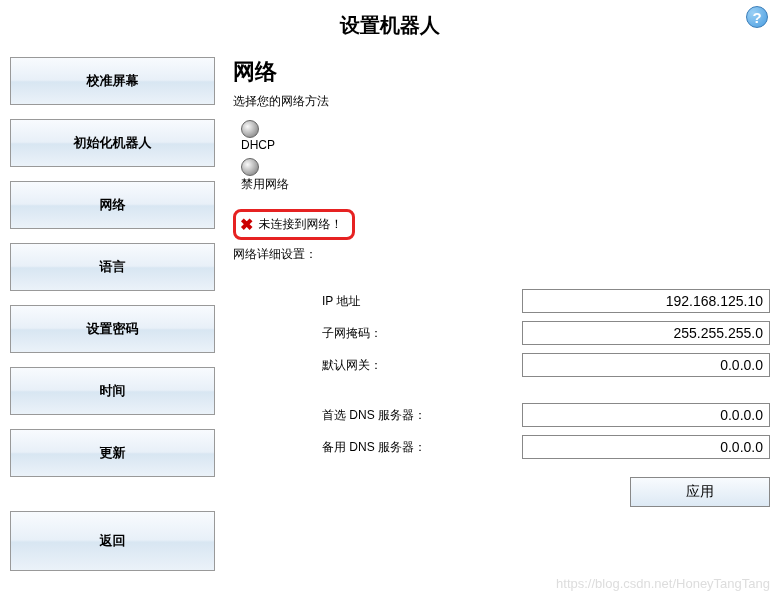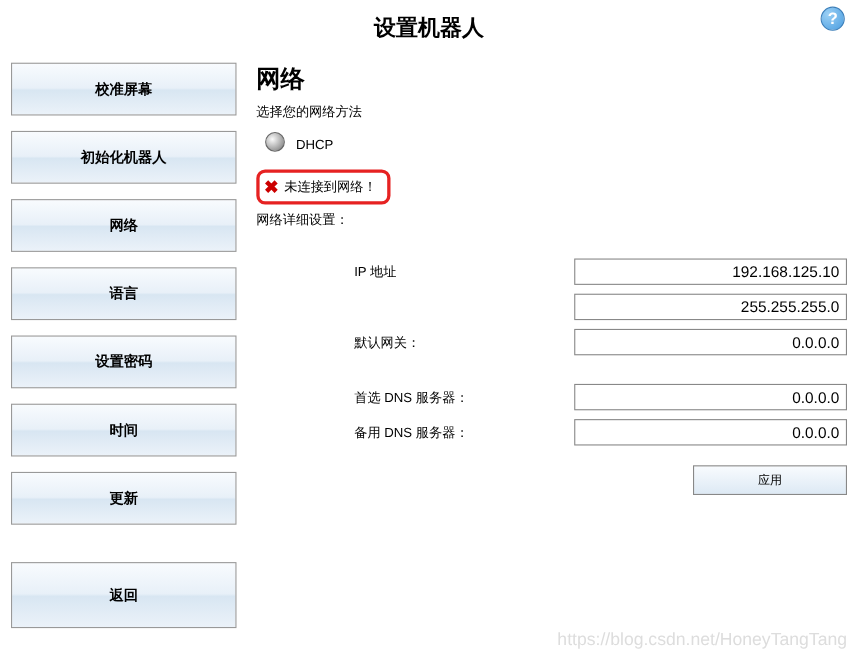--- a/index.html
+++ b/index.html
@@ -34,21 +34,21 @@
       padding: 14px 0; margin-bottom: 14px;
       text-align: center; font-weight: bold; font-size: 13px;
       background: linear-gradient(to bottom, #f8fbfe 0%, #e8f0f8 48%, #d8e6f2 52%, #ebf2f9 100%);
       border: 1px solid #999;
       cursor: pointer;
     }
     .sidebtn.lg { padding: 20px 0; margin-top: 34px; }
     .main { flex: 1; padding-left: 8px; }
     .sec-title { font-size: 22px; font-weight: bold; margin-bottom: 6px; }
     .sec-sub { font-size: 12px; margin-bottom: 10px; }
-    .radio-row { display:flex; align-items:flex-end; margin: 6px 0 6px 8px; font-size:12px; }
+    .radio-row { display:flex; align-items:flex-start; margin: 6px 0 6px 8px; font-size:12px;flex-direction:column; }
     .radio-ball {
       display:inline-block; width:18px; height:18px;
       border-radius:50%; margin-right:10px;
       background: radial-gradient(circle at 35% 35%, #fafafa, #9a9a9a 70%, #666);
       border:1px solid #666;
     }
     .radio-ball.sel {
       background: radial-gradient(circle at 35% 35%, #7db9ef, #0d3a78 75%, #041f44);
       border:1px solid #0b3366;
     }
@@ -63,27 +63,27 @@
     .field { display:flex; align-items:center; justify-content:flex-end; margin-bottom:8px; }
     .field label { width: 200px; font-size:12px; }
     .field input {
       width: 248px; padding: 3px 6px; text-align:right;
       font-size: 14px; border:1px solid #888; background:#fff;
     }
     .gap { height: 18px; }
     .apply-row { display:flex; justify-content:flex-end; margin-top:18px; }
     .apply-btn {
       width: 140px; padding: 5px 0;
-      font-size: 11px; text-align:center;
+      font-size: 14px; text-align:center;
       background: linear-gradient(to bottom, #f8fbfe, #dde9f4);
       border:1px solid #888; cursor:pointer;
     }
     .watermark {
       position:absolute; right:10px; bottom:4px;
-      color:#ddd; font-size:16px;
+      color:#ddd; font-size:13px;
     }
   </style>
 </head>
 <body>
 
 <div class="header">
   <span>设置机器人</span>
   <div class="help-icon">?</div>
 </div>
 
@@ -100,33 +100,38 @@
   </div>
 
   <div class="main">
     <div class="sec-title">网络</div>
     <div class="sec-sub">选择您的网络方法</div>
 
     <div class="radio-row">
       <span class="radio-ball"></span>
       <span>DHCP</span>
     </div>
+    <div class="radio-row">
+      <span class="radio-ball"></span>
+      <span>禁用网络</span>
+    </div>
 
     <div class="status-box">
       <span class="x-icon">✖</span>
       <span>未连接到网络！</span>
     </div>
 
     <div class="det-title">网络详细设置：</div>
 
     <div class="field">
       <label>IP 地址</label>
       <input value="192.168.125.10" style="">
     </div>
     <div class="field">
+      <label>子网掩码：</label>
       <input value="255.255.255.0" style="">
     </div>
     <div class="field">
       <label>默认网关：</label>
       <input value="0.0.0.0" style="">
     </div>
     <div class="gap"></div>
     <div class="field">
       <label>首选 DNS 服务器：</label>
       <input value="0.0.0.0" style="">

